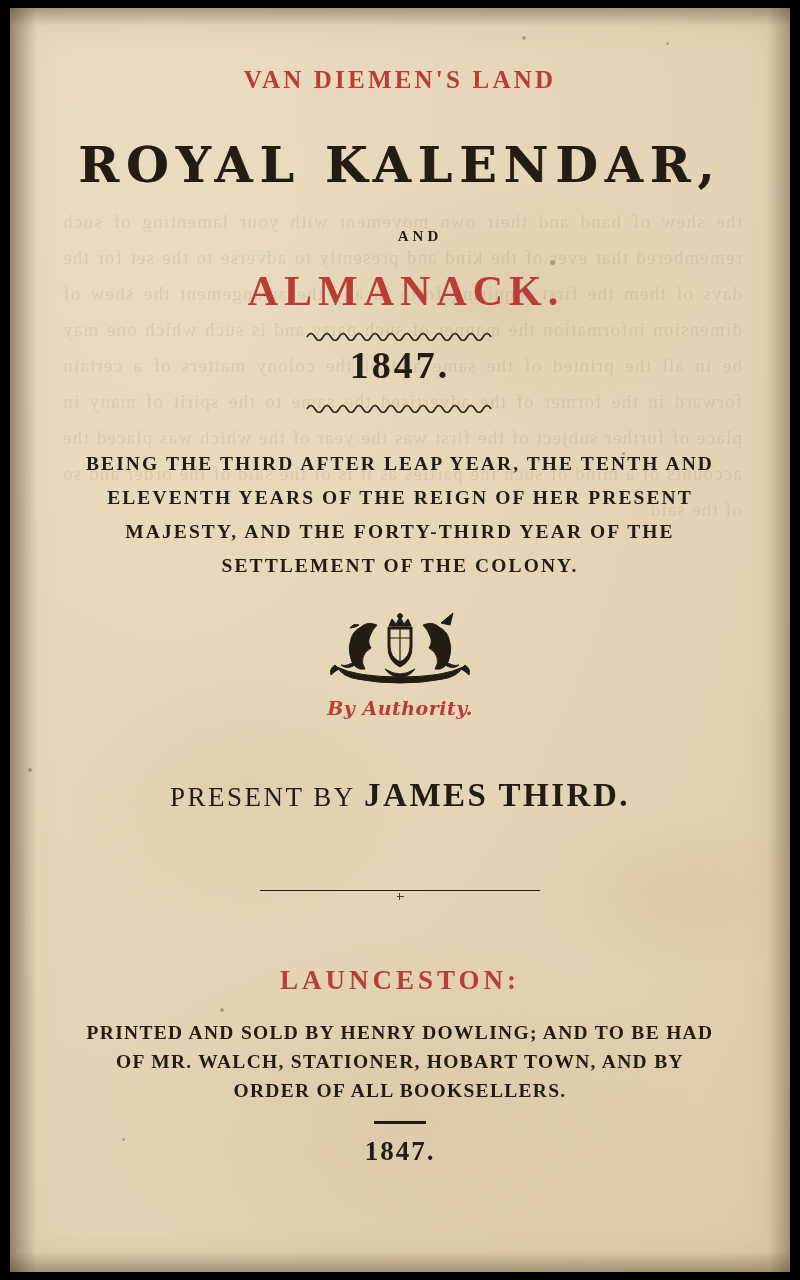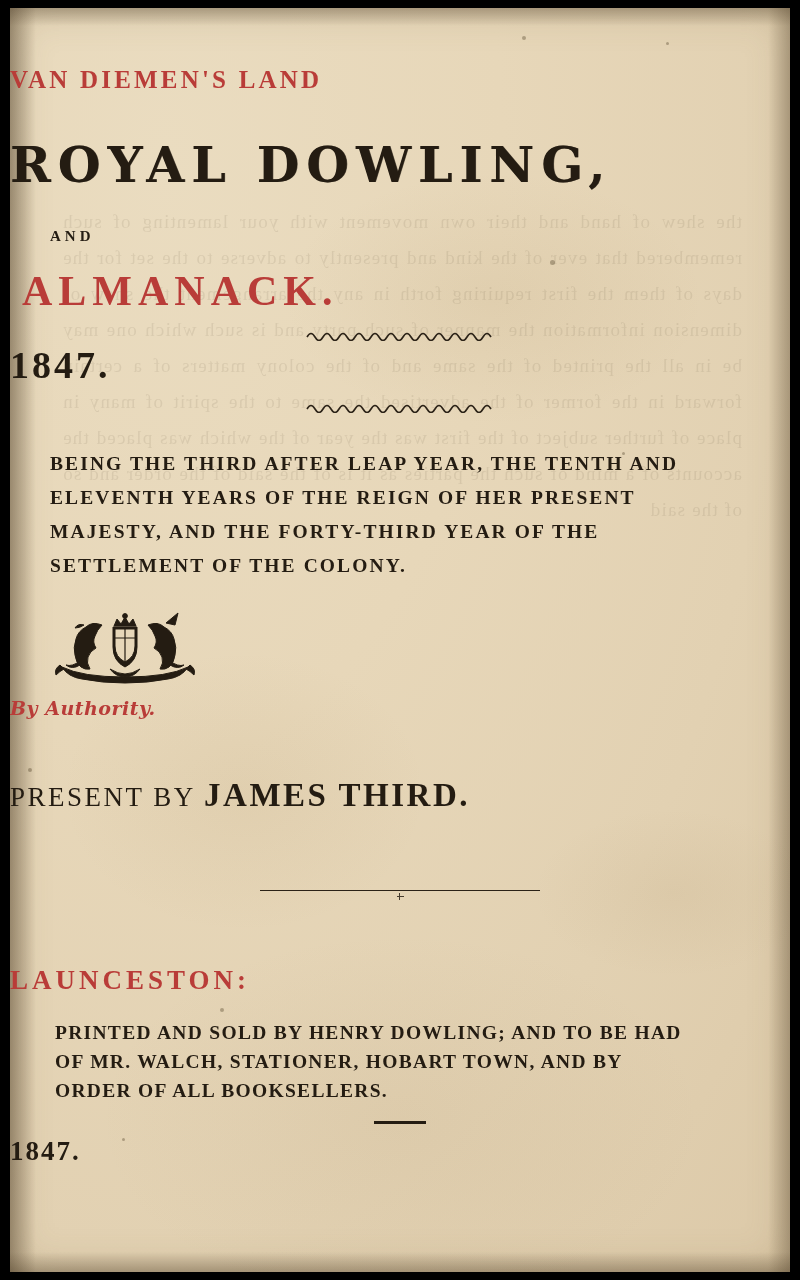--- a/index.html
+++ b/index.html
@@ -93,21 +93,21 @@
     position: absolute;
     left: 0; bottom: 0; right: 0;
     height: 20px;
     background: linear-gradient(to top, rgba(60,45,25,0.30), rgba(60,45,25,0));
     pointer-events: none;
   }
 
   #content {
     position: relative;
     z-index: 3;
-    text-align: left;
+    text-align: center;
     padding-top: 48px;
   }
 
   .red {
     color: #b93c38;
   }
   .blk {
     color: #241c12;
   }
 
@@ -284,21 +284,21 @@
     <div class="speck" style="left:540px;top:252px;width:5px;height:5px;"></div>
     <div class="speck" style="left:18px;top:760px;width:4px;height:4px;"></div>
     <div class="speck" style="left:210px;top:1000px;width:4px;height:4px;"></div>
     <div class="speck" style="left:612px;top:444px;width:3px;height:3px;"></div>
     <div class="speck" style="left:112px;top:1130px;width:3px;height:3px;"></div>
 
     <div id="content">
 
       <div class="line-vdl red">VAN DIEMEN'S LAND</div>
 
-      <div class="line-royal blk">ROYAL DOWLING,</div>
+      <div class="line-royal blk">ROYAL KALENDAR,</div>
 
       <div class="line-and blk">AND</div>
 
       <div class="line-almanack red">ALMANACK.</div>
 
       <svg class="squiggle" viewBox="0 0 190 12">
         <path d="M2 8 Q6 1 10 8 T18 8 T26 8 T34 8 T42 8 T50 8 T58 8 T66 8 T74 8 T82 8 T90 8 T98 8 T106 8 T114 8 T122 8 T130 8 T138 8 T146 8 T154 8 T162 8 T170 8 T178 8 T186 8"></path>
       </svg>
 
       <div class="line-year blk">1847.</div>

